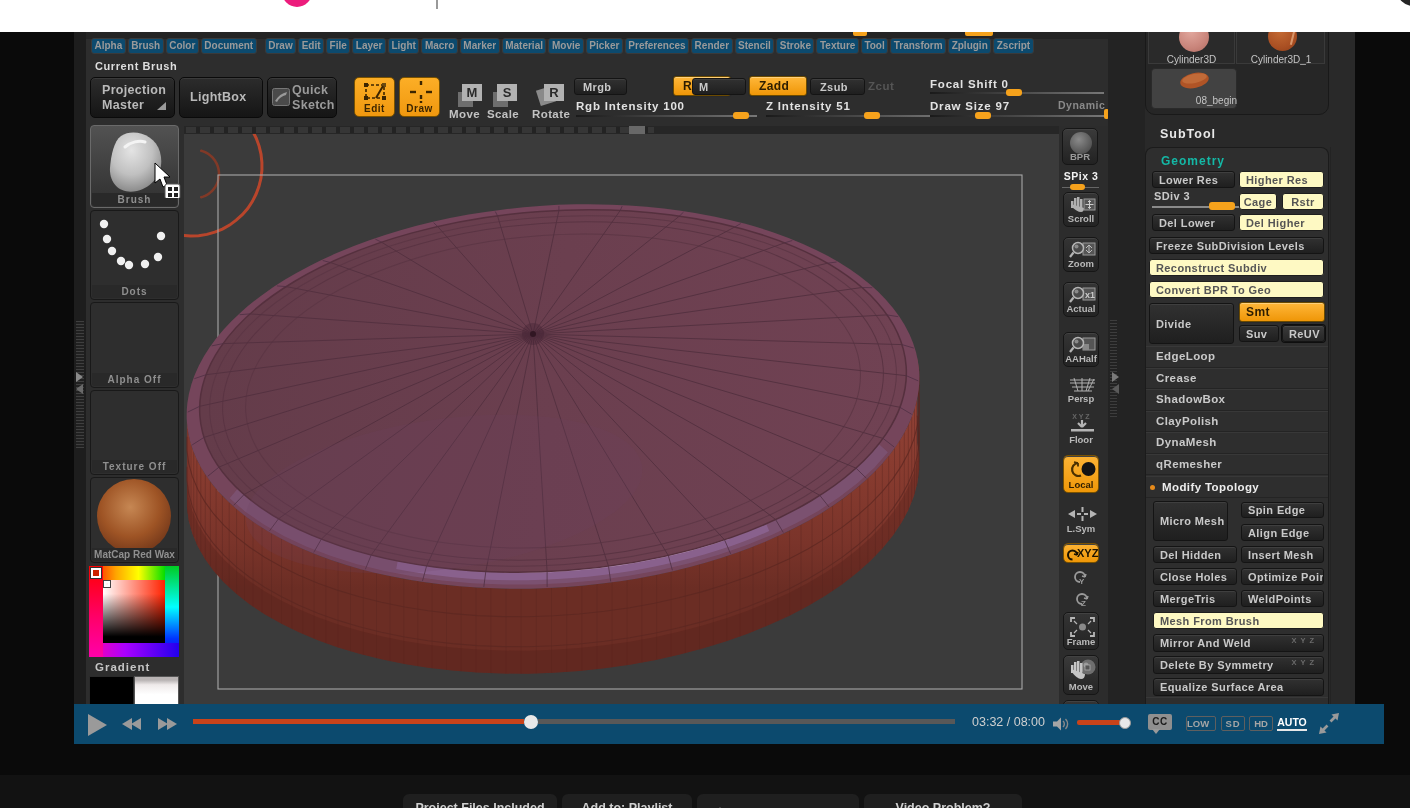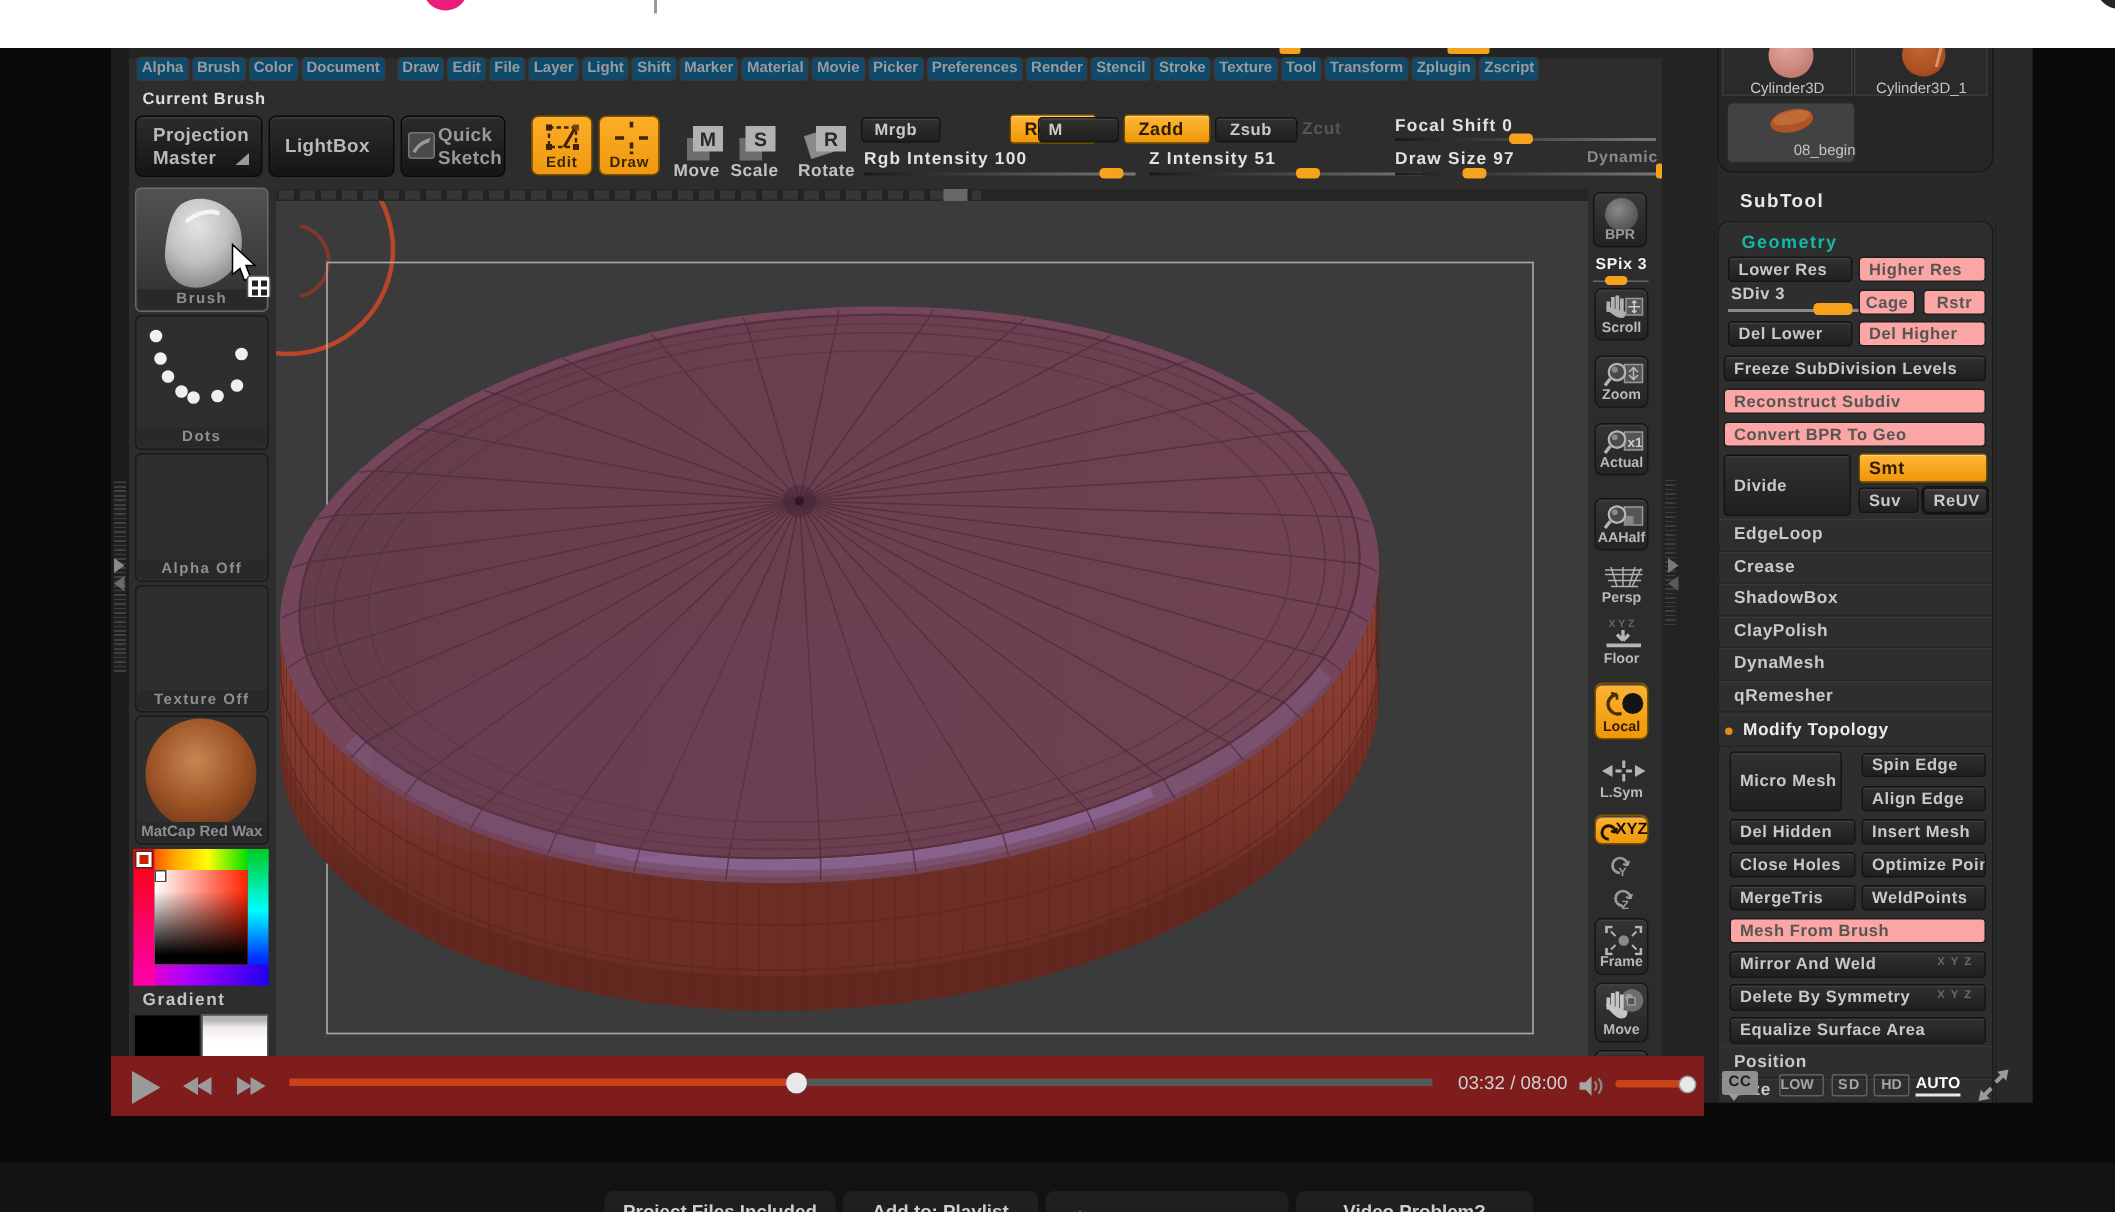--- a/index.html
+++ b/index.html
@@ -4,21 +4,21 @@
 <style>
   * { margin:0; padding:0; box-sizing:border-box; }
   html,body { width:1410px; height:808px; overflow:hidden; background:#121212;
     font-family:"Liberation Sans", sans-serif; }
   #page { position:relative; width:1410px; height:808px; }
   .abs { position:absolute; }
   .zb-txt { font-weight:bold; color:#c7c7c7; letter-spacing:0.5px; }
   .btn { white-space:nowrap; overflow:hidden; position:absolute; background:linear-gradient(#313131,#1f1f1f); border:1px solid #141414;
     border-radius:3px; box-shadow:inset 0 1px 0 #3f3f3f; color:#c9c9c9; font-weight:bold;
     font-size:11px; letter-spacing:0.4px; display:flex; align-items:center; padding-left:6px; }
-  .btn.dis { color:#555; background:#fca5a5; box-shadow:none; border-color:#1e1e1e;text-align:center; }
+  .btn.dis { color:#555; background:#fef9c3; box-shadow:none; border-color:#1e1e1e;text-align:center; }
   .btn.ctr { justify-content:center; padding-left:0; }
   .row { position:absolute; left:0; width:184px; height:21.5px; border-bottom:1px solid #242424;
     box-shadow:inset 0 1px 0 #383838; color:#c9c9c9; font-weight:bold; font-size:11.5px;
     letter-spacing:0.4px; display:flex; align-items:center; padding-left:10px; background:#2e2e2e; }
   .shelfbtn { position:absolute; left:1063px; width:36px; background:linear-gradient(#343434,#242424);
     border:1px solid #161616; border-radius:5px; box-shadow:inset 0 1px 0 #424242;
     color:#b9b9b9; font-weight:bold; font-size:9.5px; text-align:center; }
   .shelfbtn .lbl { position:absolute; bottom:2px; width:100%; letter-spacing:0; }
   .thumb { position:absolute; left:4px; width:89px; background:#2e2e2e; border:1px solid #191919;
     border-radius:4px; }
@@ -59,21 +59,21 @@
       <div class="abs" style="left:17px;top:6px;width:1010px;height:17px;display:flex;align-items:flex-start;">
         <span class="tab">Alpha</span>
             <span class="tab">Brush</span>
             <span class="tab">Color</span>
             <span class="tab" style="margin-right:8px;">Document</span>
             <span class="tab">Draw</span>
             <span class="tab">Edit</span>
             <span class="tab">File</span>
             <span class="tab">Layer</span>
             <span class="tab">Light</span>
-            <span class="tab">Shift</span>
+            <span class="tab">Macro</span>
             <span class="tab">Marker</span>
             <span class="tab">Material</span>
             <span class="tab">Movie</span>
             <span class="tab">Picker</span>
             <span class="tab">Preferences</span>
             <span class="tab">Render</span>
             <span class="tab">Stencil</span>
             <span class="tab">Stroke</span>
             <span class="tab">Texture</span>
             <span class="tab">Tool</span>
@@ -523,21 +523,21 @@
           <div class="row" style="top:549px;height:22px;">Position</div>
           <div class="row" style="top:571px;height:17px;">Size</div>
         </div>
 
         <div class="abs" style="left:185px;top:115px;width:12px;height:588px;background:#292929;border-left:1px solid #232323;"></div>
       </div>
 
       </div>
     </div>
 
-    <div class="abs" id="playerbar" style="left:74px;top:672px;width:1062px;height:40px;background:#7f1d1d;">
+    <div class="abs" id="playerbar" style="left:74px;top:672px;width:1310px;height:40px;background:#0c4a6e;">
       <div class="abs" style="left:14px;top:10px;width:0;height:0;border-left:19px solid #9a9a9a;border-top:11px solid transparent;border-bottom:11px solid transparent;"></div>
       <div class="abs" style="left:48px;top:14px;width:0;height:0;border-right:10px solid #9a9a9a;border-top:6.5px solid transparent;border-bottom:6.5px solid transparent;"></div>
       <div class="abs" style="left:57px;top:14px;width:0;height:0;border-right:10px solid #9a9a9a;border-top:6.5px solid transparent;border-bottom:6.5px solid transparent;"></div>
       <div class="abs" style="left:84px;top:14px;width:0;height:0;border-left:10px solid #9a9a9a;border-top:6.5px solid transparent;border-bottom:6.5px solid transparent;"></div>
       <div class="abs" style="left:93px;top:14px;width:0;height:0;border-left:10px solid #9a9a9a;border-top:6.5px solid transparent;border-bottom:6.5px solid transparent;"></div>
       <div class="abs" style="left:119px;top:14.5px;width:331px;height:5.5px;background:#c9431a;"></div>
       <div class="abs" style="left:464px;top:14.5px;width:417px;height:5.5px;background:#585858;"></div>
       <div class="abs" style="left:450px;top:10.5px;width:14px;height:14px;border-radius:50%;background:#e8e8e8;"></div>
       <div class="abs" style="left:898px;top:11px;font-size:12.5px;color:#cfcfcf;">03:32 / 08:00</div>
       <svg class="abs" style="left:978px;top:12px;" width="18" height="16" viewBox="0 0 18 16">

